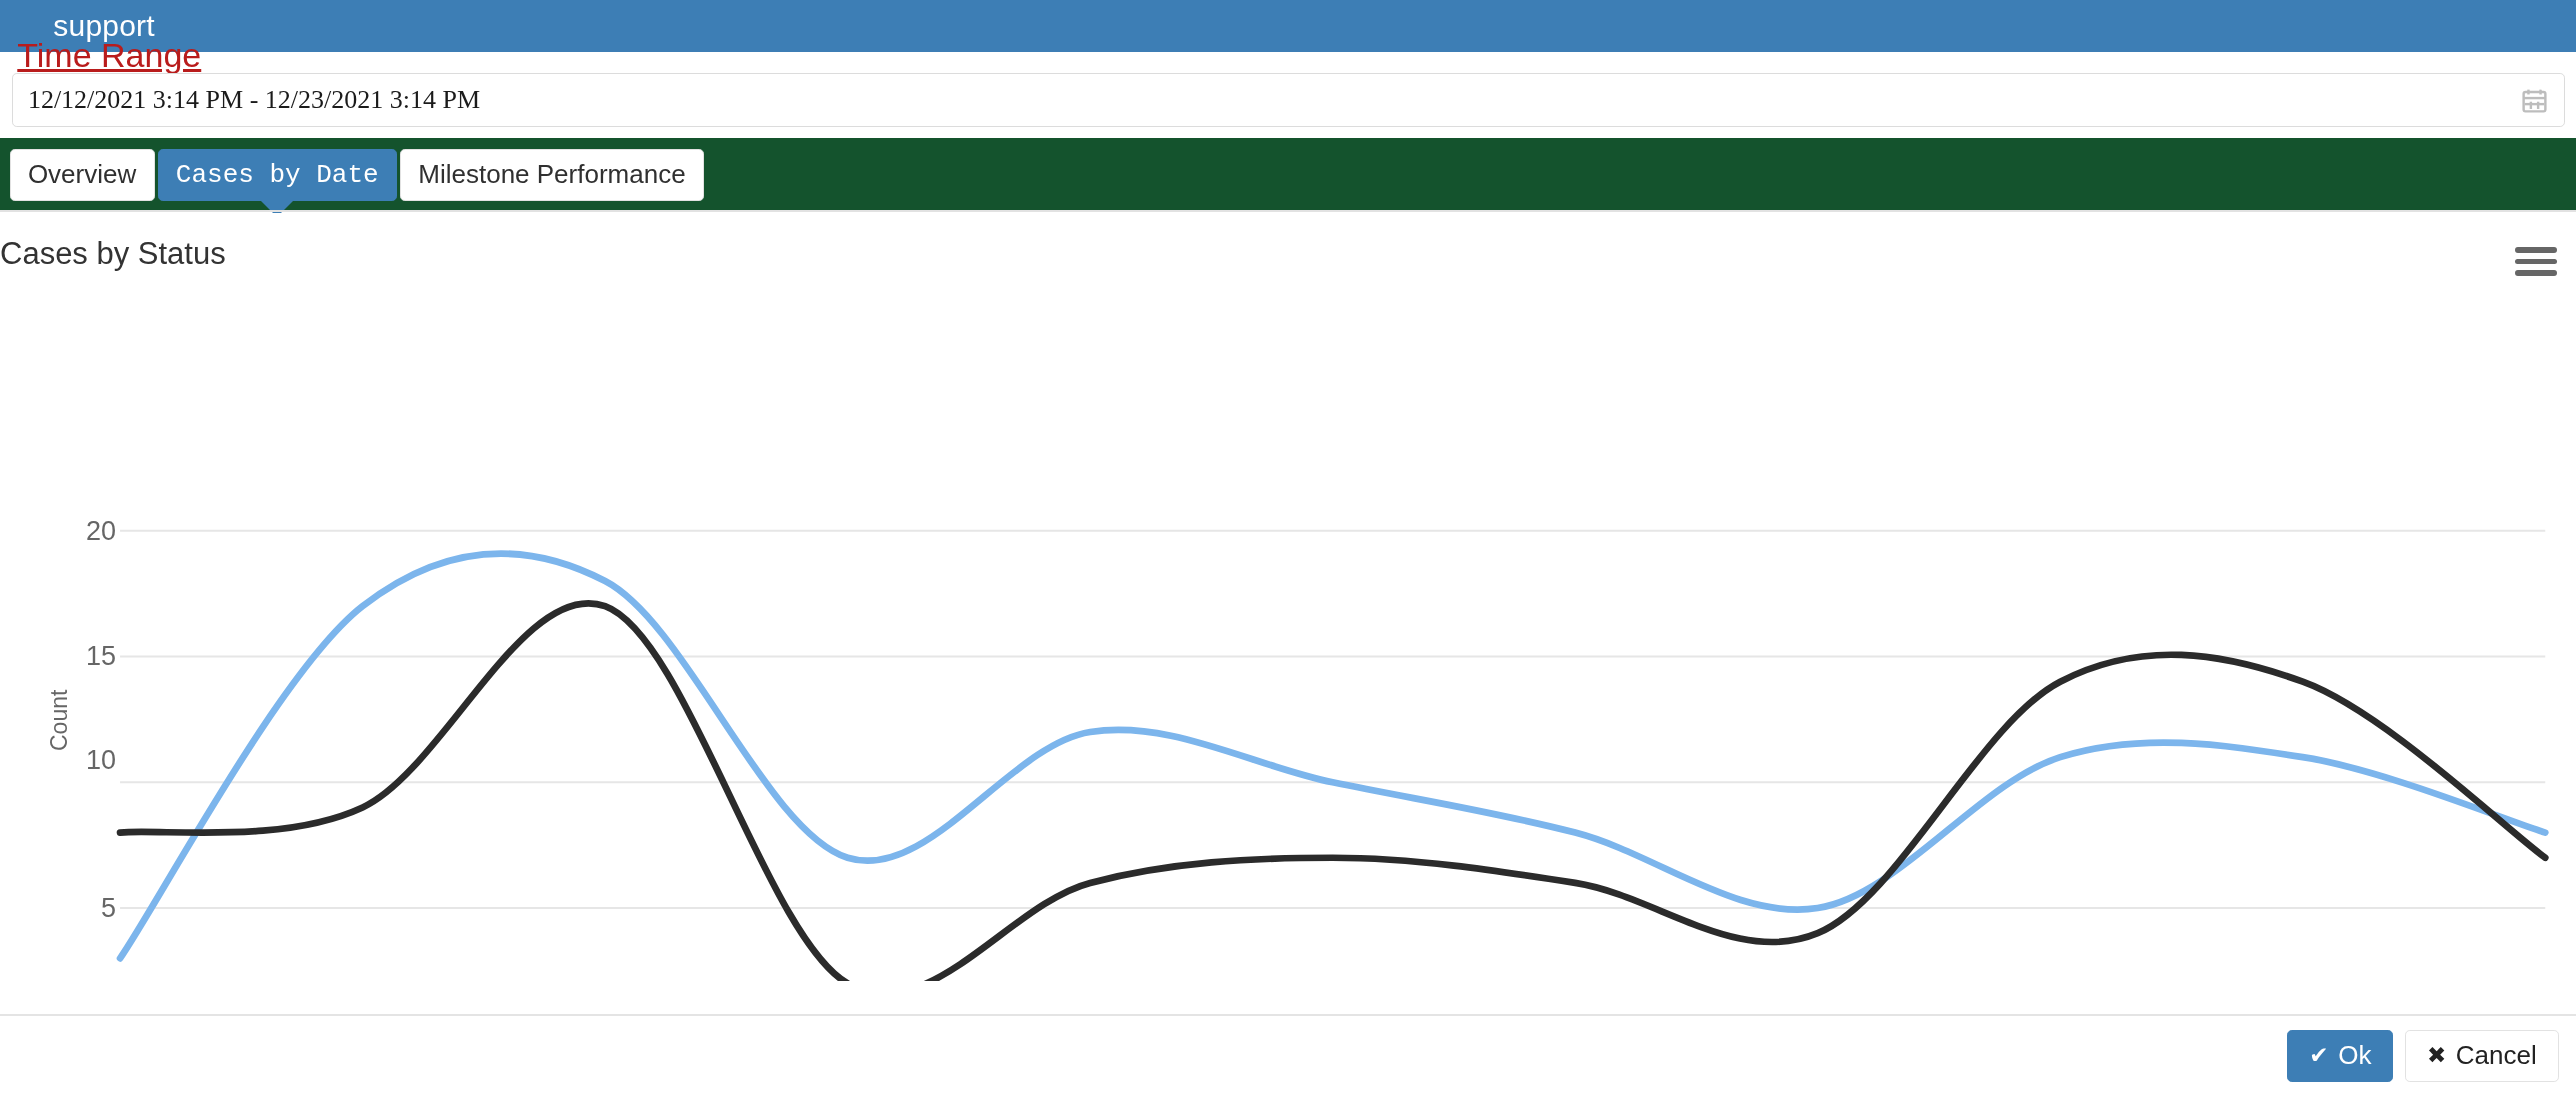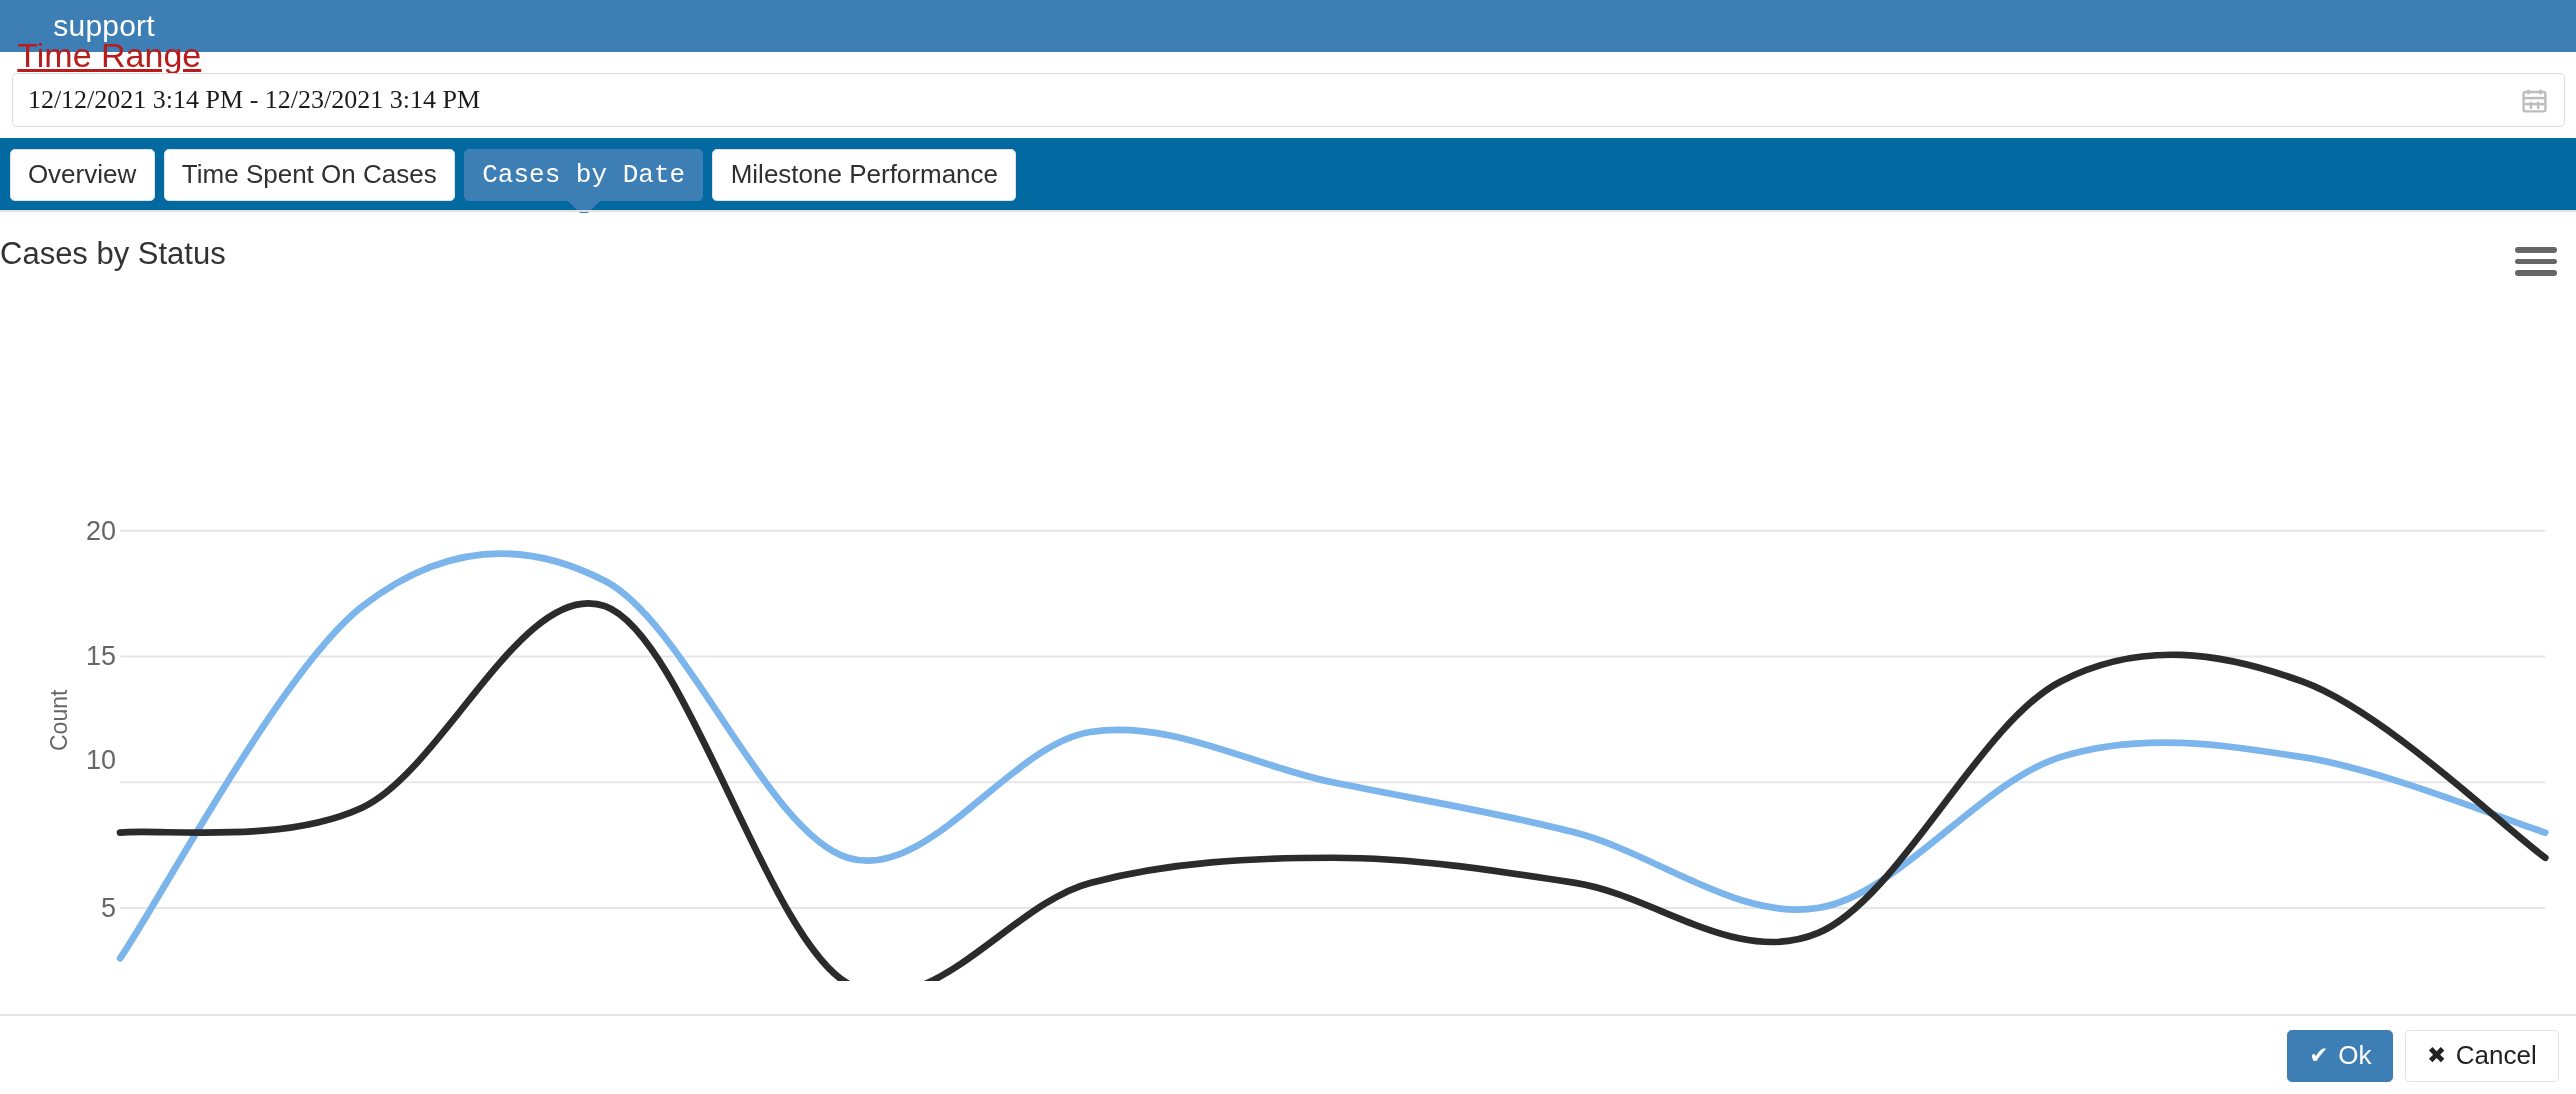--- a/index.html
+++ b/index.html
@@ -68,24 +68,24 @@
     display: flex; align-items: center; justify-content: center;
     margin-right: 5.8px;
     cursor: pointer;
   }
 
   
   .tabbar {
     position: absolute;
     left: 0; top: 138px;
     width: 2576px; height: 73px;
-    background: #0369a1;
+    background: #14532d;
     display: flex; align-items: center;
     padding-left: 9.6px;
-    gap: 9px;
+    gap: 3px;
   }
   .tab {
     position: relative;
     height: 52px;
     display: flex; align-items: center;
     padding: 0 17.3px;
     font-size: 26px;
     color: #303030;
     background: #ffffff;
     border: 1px solid #e2e2e2;
@@ -253,23 +253,20 @@
         <line x1="9" y1="13" x2="9" y2="19"></line>
         <line x1="15" y1="13" x2="15" y2="19"></line>
         <line x1="4" y1="15" x2="20" y2="15"></line>
       </svg>
     </div>
   </div>
 
   <div class="tabbar" id="tabbar">
       <div class="tab">
         <span>Overview</span>
-      </div>
-      <div class="tab">
-        <span>Time Spent On Cases</span>
       </div>
       <div class="tab active">
         <span>Cases by Date</span>
       </div>
       <div class="tab">
         <span>Milestone Performance</span>
       </div>
     </div>
   <div class="tabbar-underline"></div>
 

